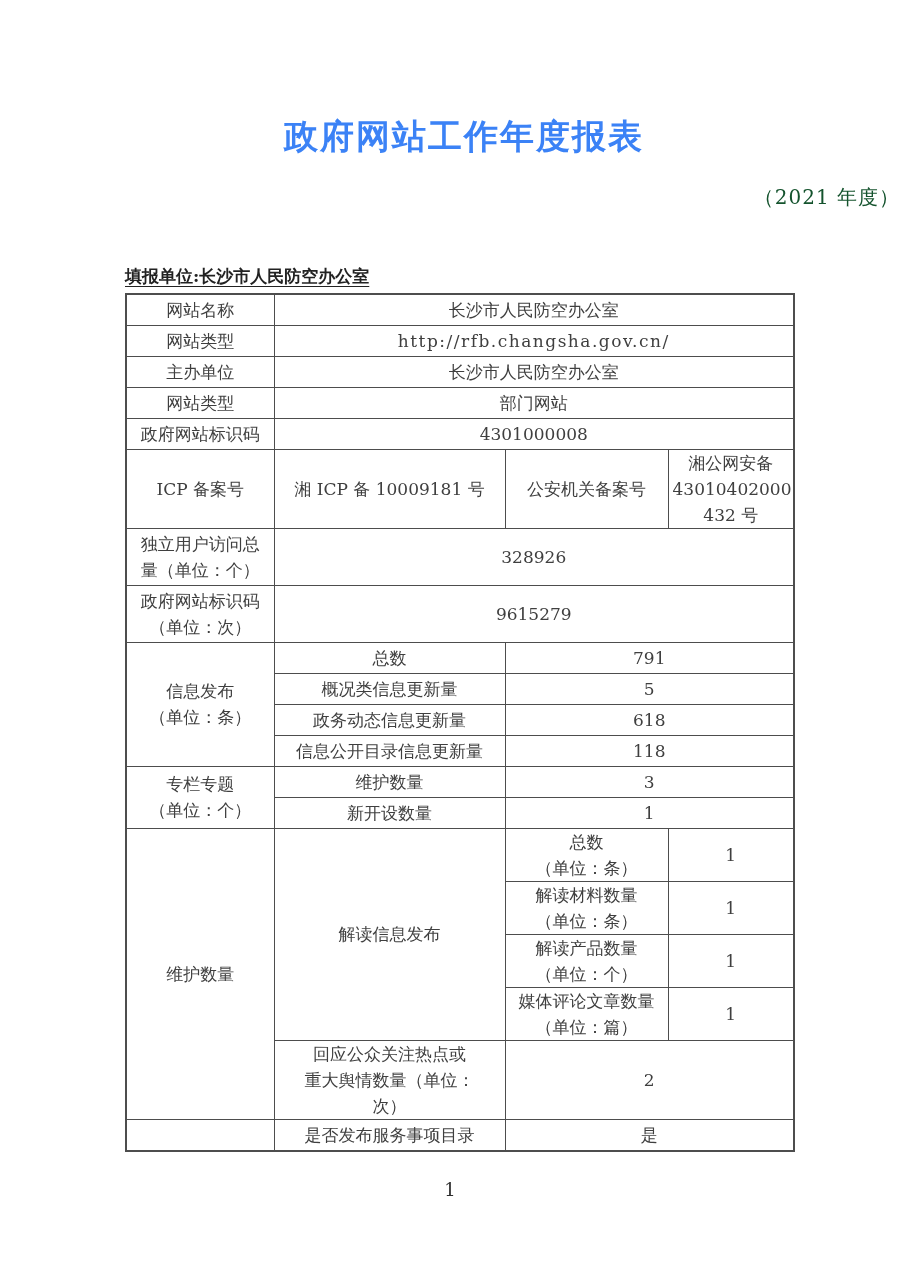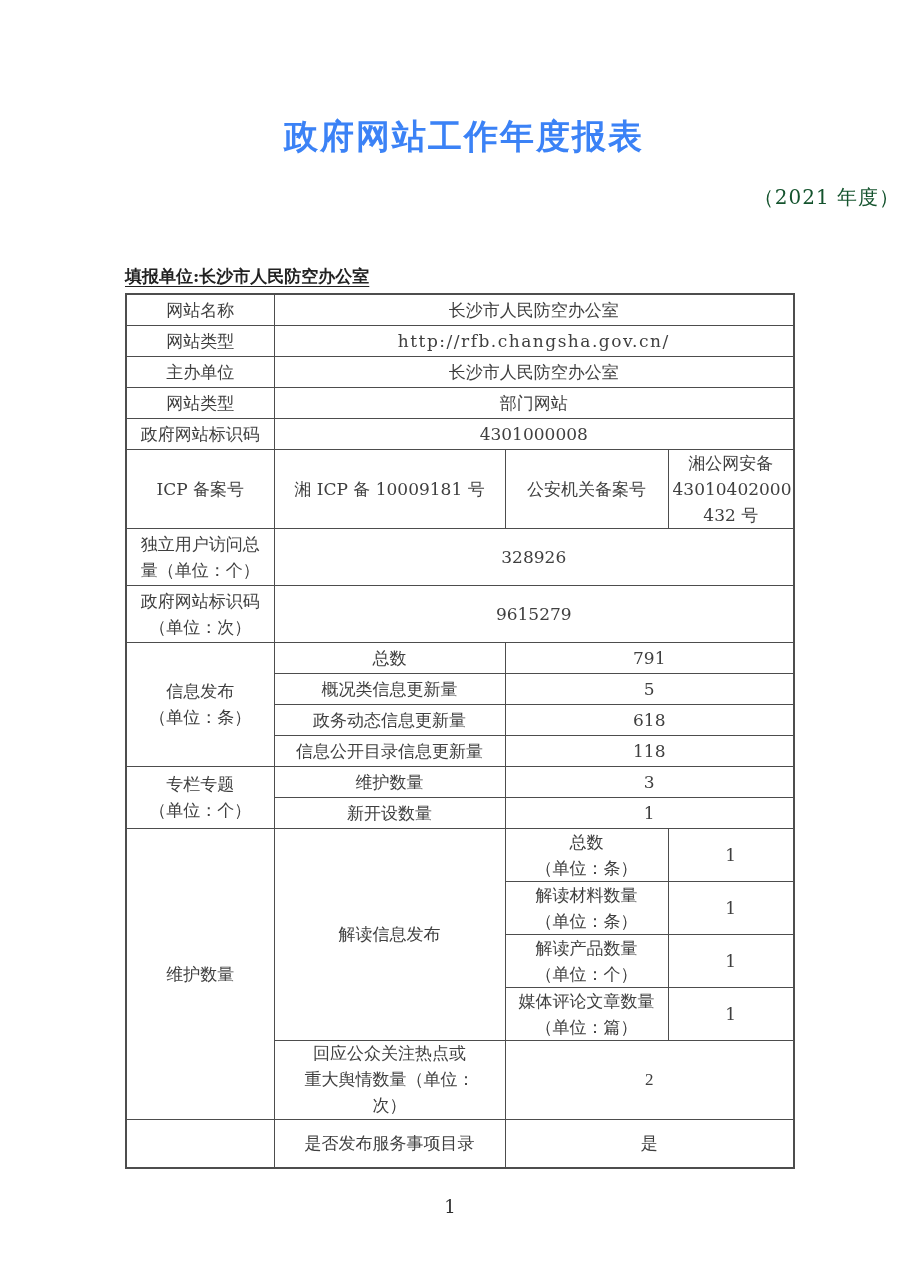--- a/index.html
+++ b/index.html
@@ -62,22 +62,22 @@
     padding: 0 4px;
     overflow: hidden;
   }
   td.url-cell {
     letter-spacing: 1.5px;
   }
   tr.h31 { height: 31px; }
   tr.h79 { height: 79px; }
   tr.h57 { height: 57px; padding-left: 32px; }
   tr.h52 { height: 52px; }
-  tr.h78 { height: 78px; font-family: Liberation Serif, serif; }
-  tr.h48 { height: 49px; }
+  tr.h78 { height: 78px; }
+  tr.h48 { height: 32px; }
   .page-number {
     margin-top: 26px;
     text-align: center;
     font-size: 18px;
     line-height: 24px;
     color: #2e2e2e;
   }
 </style>
 </head>
 <body>

